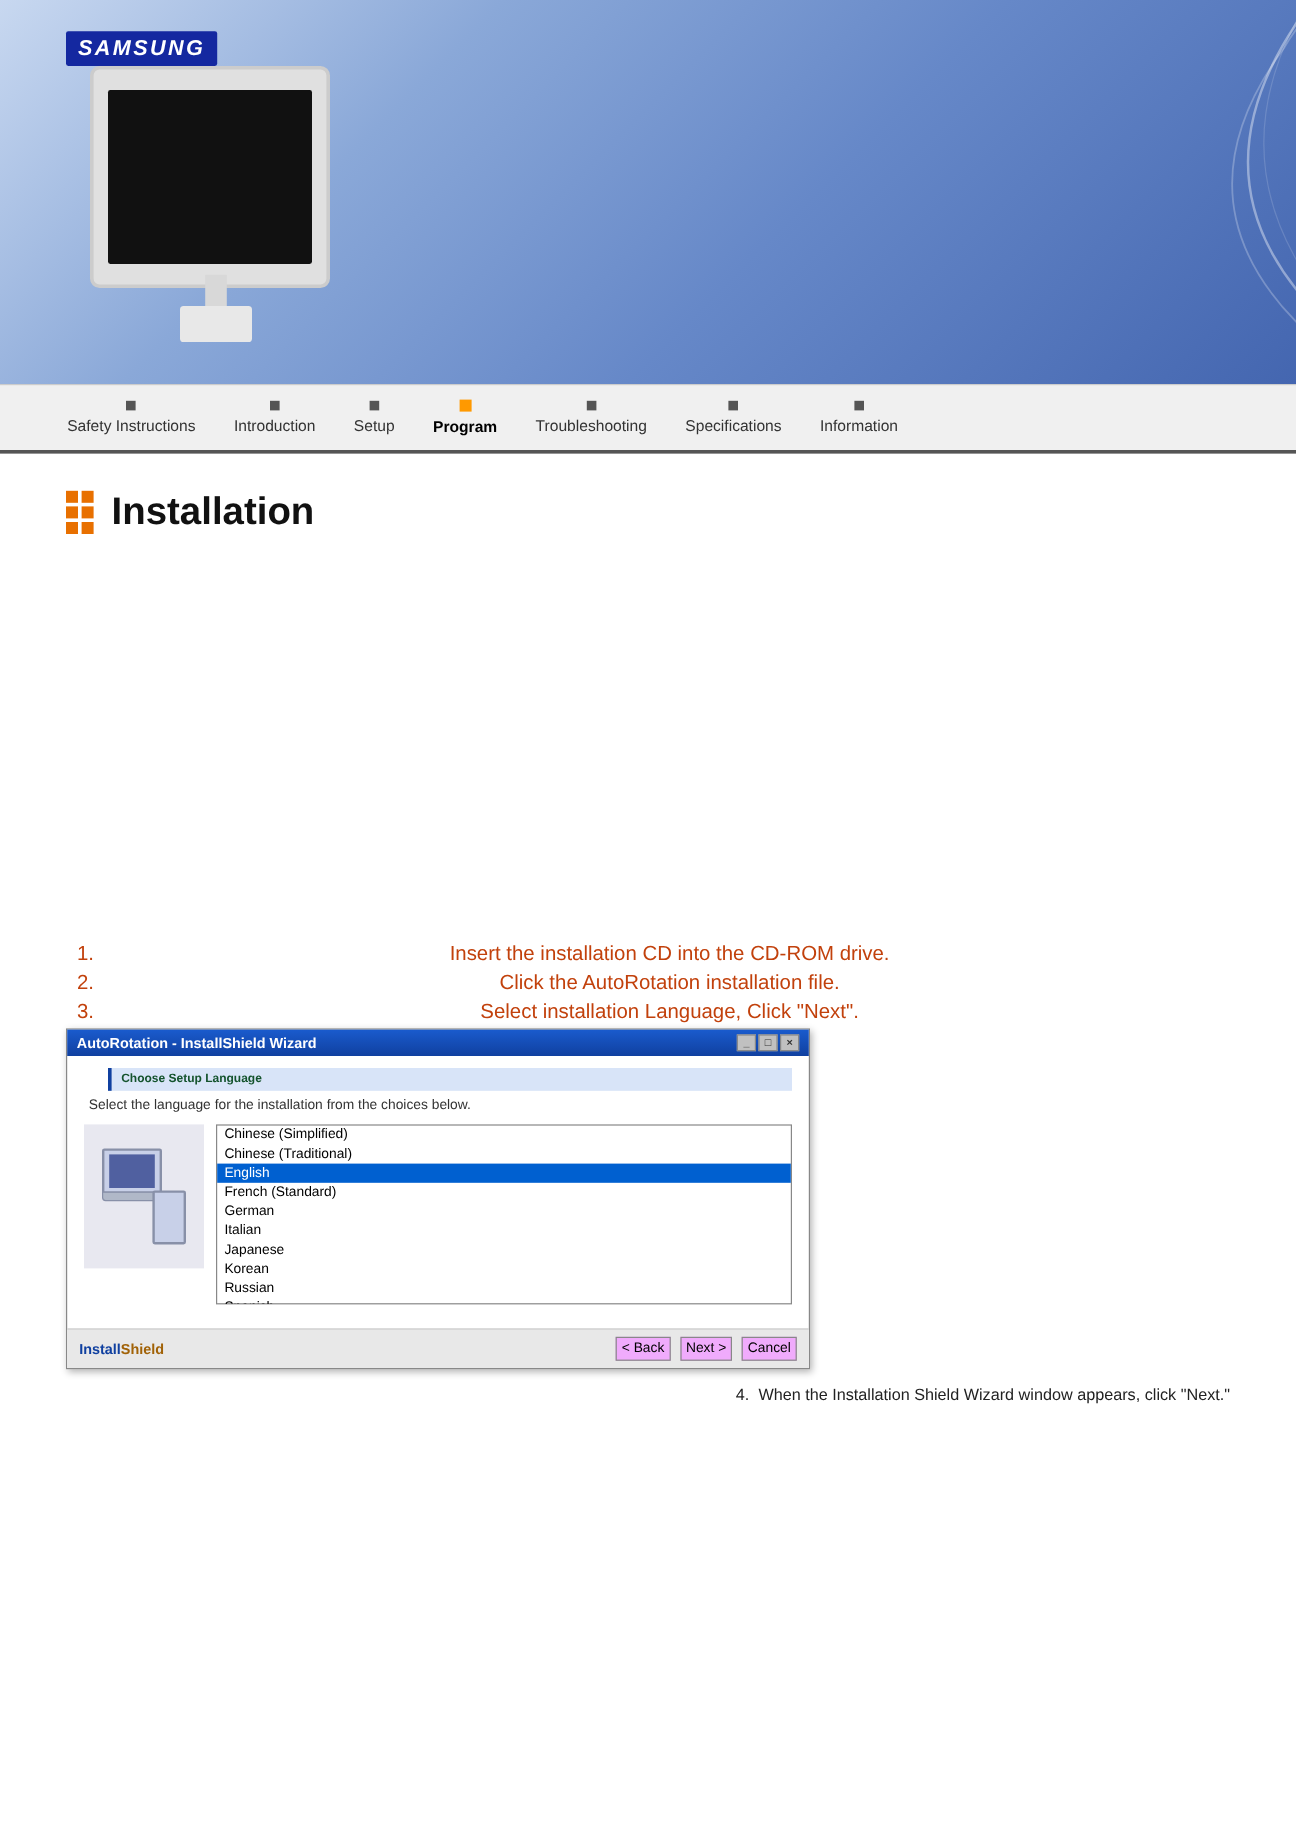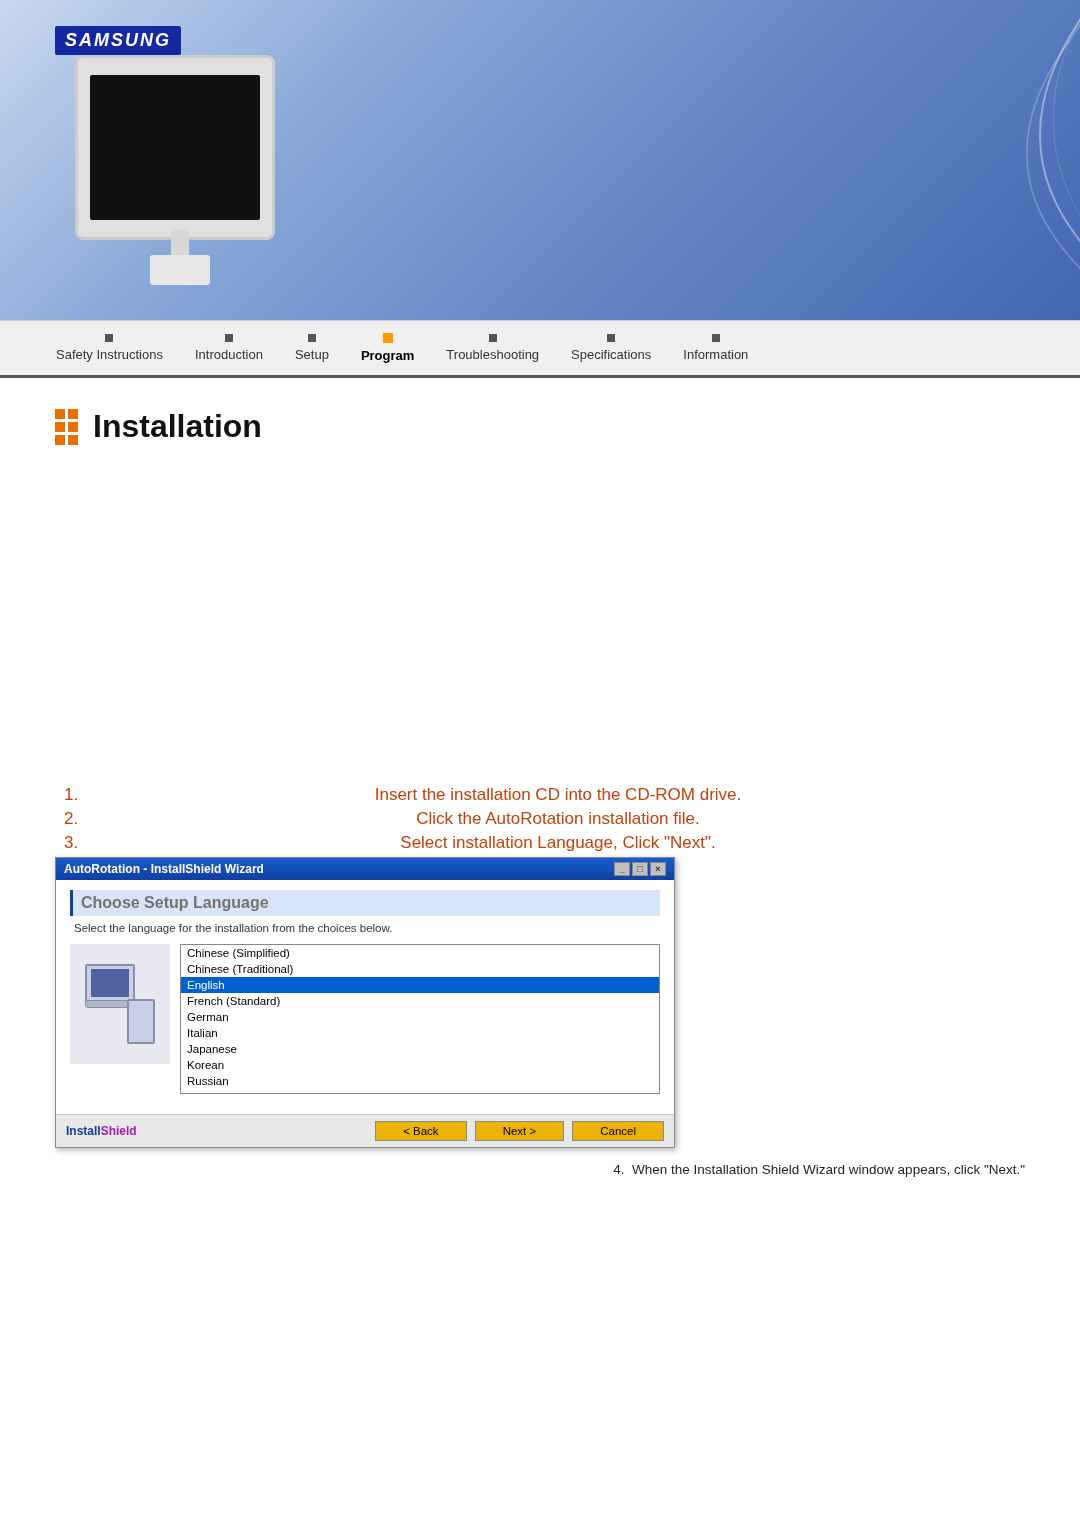--- a/index.html
+++ b/index.html
@@ -207,27 +207,28 @@
       display: flex;
       align-items: center;
       justify-content: center;
       cursor: pointer;
       color: #333;
     }
     .dialog-body {
       padding: 10px 14px;
     }
     .dialog-section-title {
-      font-size: 16px;
-      font-weight: bold;
-      color: #737373;
+      font-size: 10px;
+      font-weight: bold;
+      color: #14532d;
       background: #d8e4f8;
       padding: 4px 8px;
       margin-bottom: 6px;
       border-left: 3px solid #1040a0;
+      margin-left: 20px;
     }
     .dialog-instruction {
       font-size: 11.5px;
       color: #333;
       margin-bottom: 10px;
       padding-left: 4px;
     }
     .dialog-content-area {
       display: flex;
       gap: 10px;
@@ -316,23 +317,23 @@
       color: #666;
     }
     .installshield-logo span {
       color: #1040a0;
     }
     .dialog-buttons {
       display: flex;
       gap: 8px;
     }
     .dialog-btn {
-      padding: 3px 27px;
+      padding: 3px 4px;
       font-size: 11.5px;
-      background: #eab308;
+      background: #f0abfc;
       border: 1px solid #888;
       cursor: pointer;
       color: #000;
     }
 
     
     .step4-text {
       font-size: 13.5px;
       color: #222;
       margin-top: 14px;
@@ -454,21 +455,21 @@
                 <div class="dialog-list-item">Korean</div>
                 <div class="dialog-list-item">Russian</div>
                 <div class="dialog-list-item">Spanish</div>
               </div>
           </div>
         </div>
       </div>
 
       <div class="dialog-footer">
         <div class="installshield-logo">
-          <span>Install</span><span style="color:#a21caf;">Shield</span>
+          <span>Install</span><span style="color:#a16207;">Shield</span>
         </div>
         <div class="dialog-buttons">
           <button class="dialog-btn">&lt; Back</button>
           <button class="dialog-btn">Next &gt;</button>
           <button class="dialog-btn">Cancel</button>
         </div>
       </div>
     </div>
 
     <p class="step4-text">

